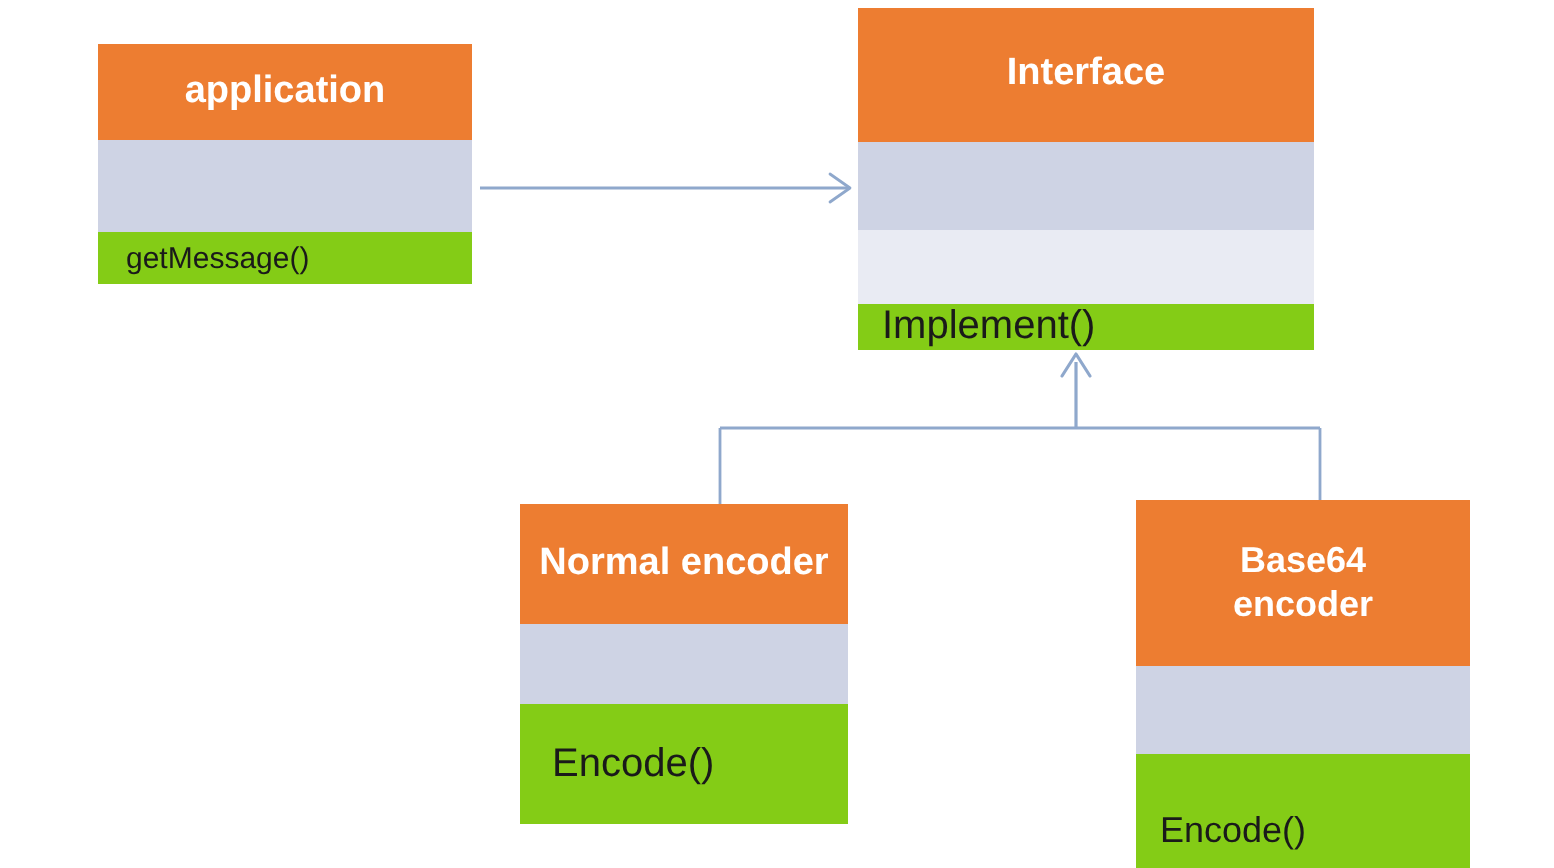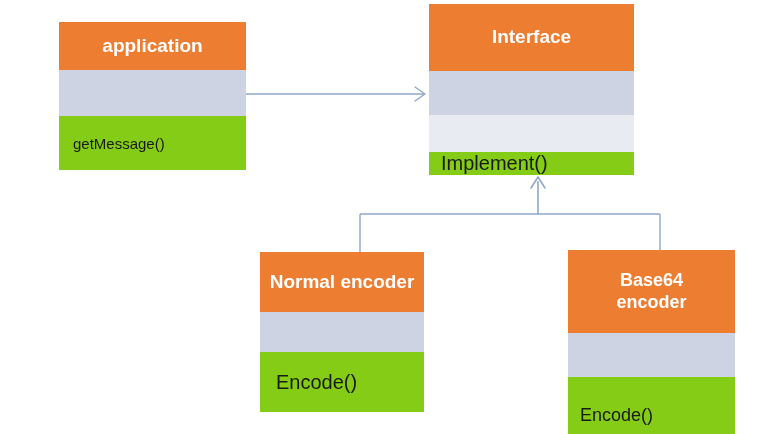--- a/index.html
+++ b/index.html
@@ -45,28 +45,28 @@
     background: #84cc16;
     color: #1A1A1A;
     display: flex;
     align-items: center;
     box-sizing: border-box;
     padding-left: 14px;
     flex: 1 1 auto;
   }
   
   #box-application {
-    left: 59px;  top: 22px;  width: 187px;  height: 148px;
+    left: 49px;  top: 22px;  width: 187px;  height: 120px;
   }
   #box-application .uml-header  { height: 48px; font-size: 19px; }
   #box-application .uml-attrs   { height: 46px; }
   #box-application .uml-methods { font-size: 15px; }
 
   #box-interface {
-    left: 429px; top: 4px;  width: 205px; height: 171px;
+    left: 429px; top: 4px;  width: 228px; height: 171px;
   }
   #box-interface .uml-header  { height: 71px; font-size: 19px; }
   #box-interface .uml-attrs   { height: 47px; }
   #box-interface .uml-methods { font-size: 20px; padding-left: 12px; margin-top: 37px; }
 
   #box-normal-encoder {
     left: 260px; top: 252px; width: 164px; height: 160px;
   }
   #box-normal-encoder .uml-header  { height: 60px; font-size: 19px; }
   #box-normal-encoder .uml-attrs   { height: 40px; }

